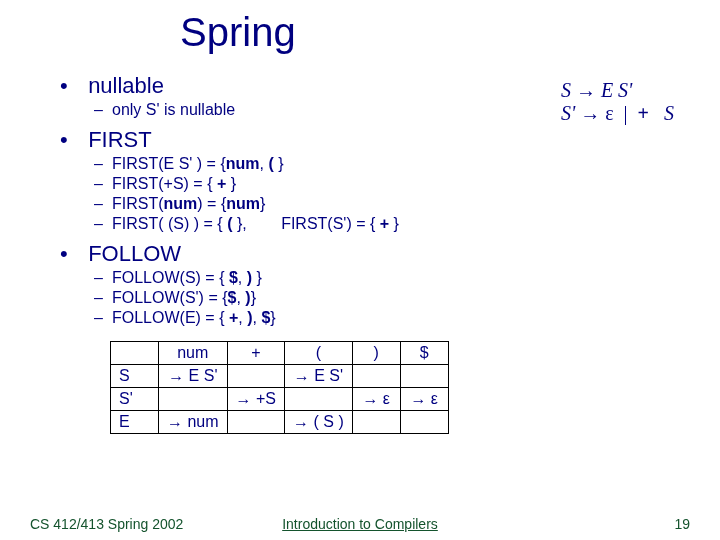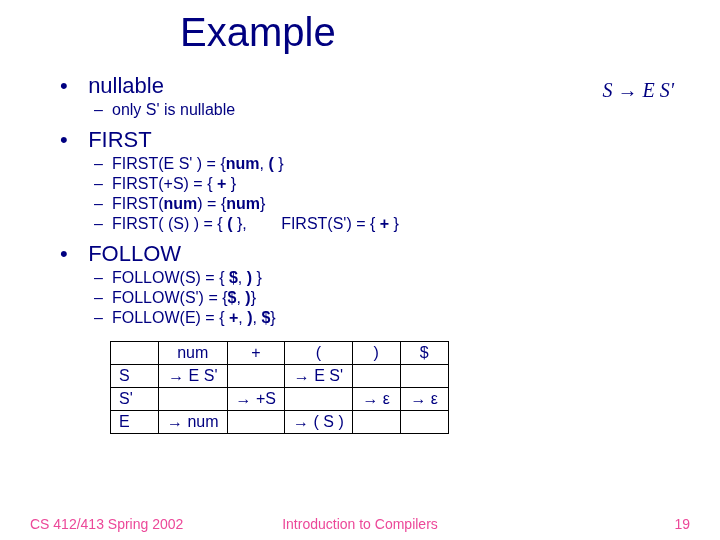--- a/index.html
+++ b/index.html
@@ -88,39 +88,40 @@
   .arr { font-family: Arial, sans-serif; }
   .footer {
     position: absolute;
     bottom: 8px;
     left: 0;
     width: 720px;
     display: flex;
     justify-content: space-between;
     padding: 0 30px 0 30px;
     font-size: 14px;
-    color: #ec4899;
+    color: #14532d;
   }
   .footer .mid {
     position: absolute;
     left: 50%;
     transform: translateX(-50%);
+    text-decoration: underline;
   }
   .sprime { font-family: Arial, sans-serif; }
   .first-ext {
     display: inline-block;
     margin-left: 30px;
   }
 </style>
 </head>
 <body>
 
 <div class="slide">
 
-  <h1 class="title">Example</h1>
+  <h1 class="title">Spring</h1>
 
   <div class="main-cols">
 
     <div class="left-col">
       <ul class="b1">
         <li>
           <span>nullable</span>
           <ul class="b2">
             <li>only S<span class="sprime">'</span> is nullable</li>
           </ul>
@@ -146,20 +147,27 @@
         </li>
       </ul>
     </div>
 
     <div class="grammar-box">
       <div>
         <span class="ital">S</span>
         <span class="arr">→</span>
         <span class="ital"> E S'</span>
       </div>
+      <div>
+        <span class="ital">S'</span>
+        <span class="arr">→</span>
+        <span> ε &nbsp;|&nbsp;</span>
+        <span class="bold">+</span>
+        <span class="ital">&nbsp; S</span>
+      </div>
     </div>
 
   </div>
 
   <table class="tbl">
     <tbody>
         <tr>
       <th></th>
       <th>num</th>
       <th>+</th>

